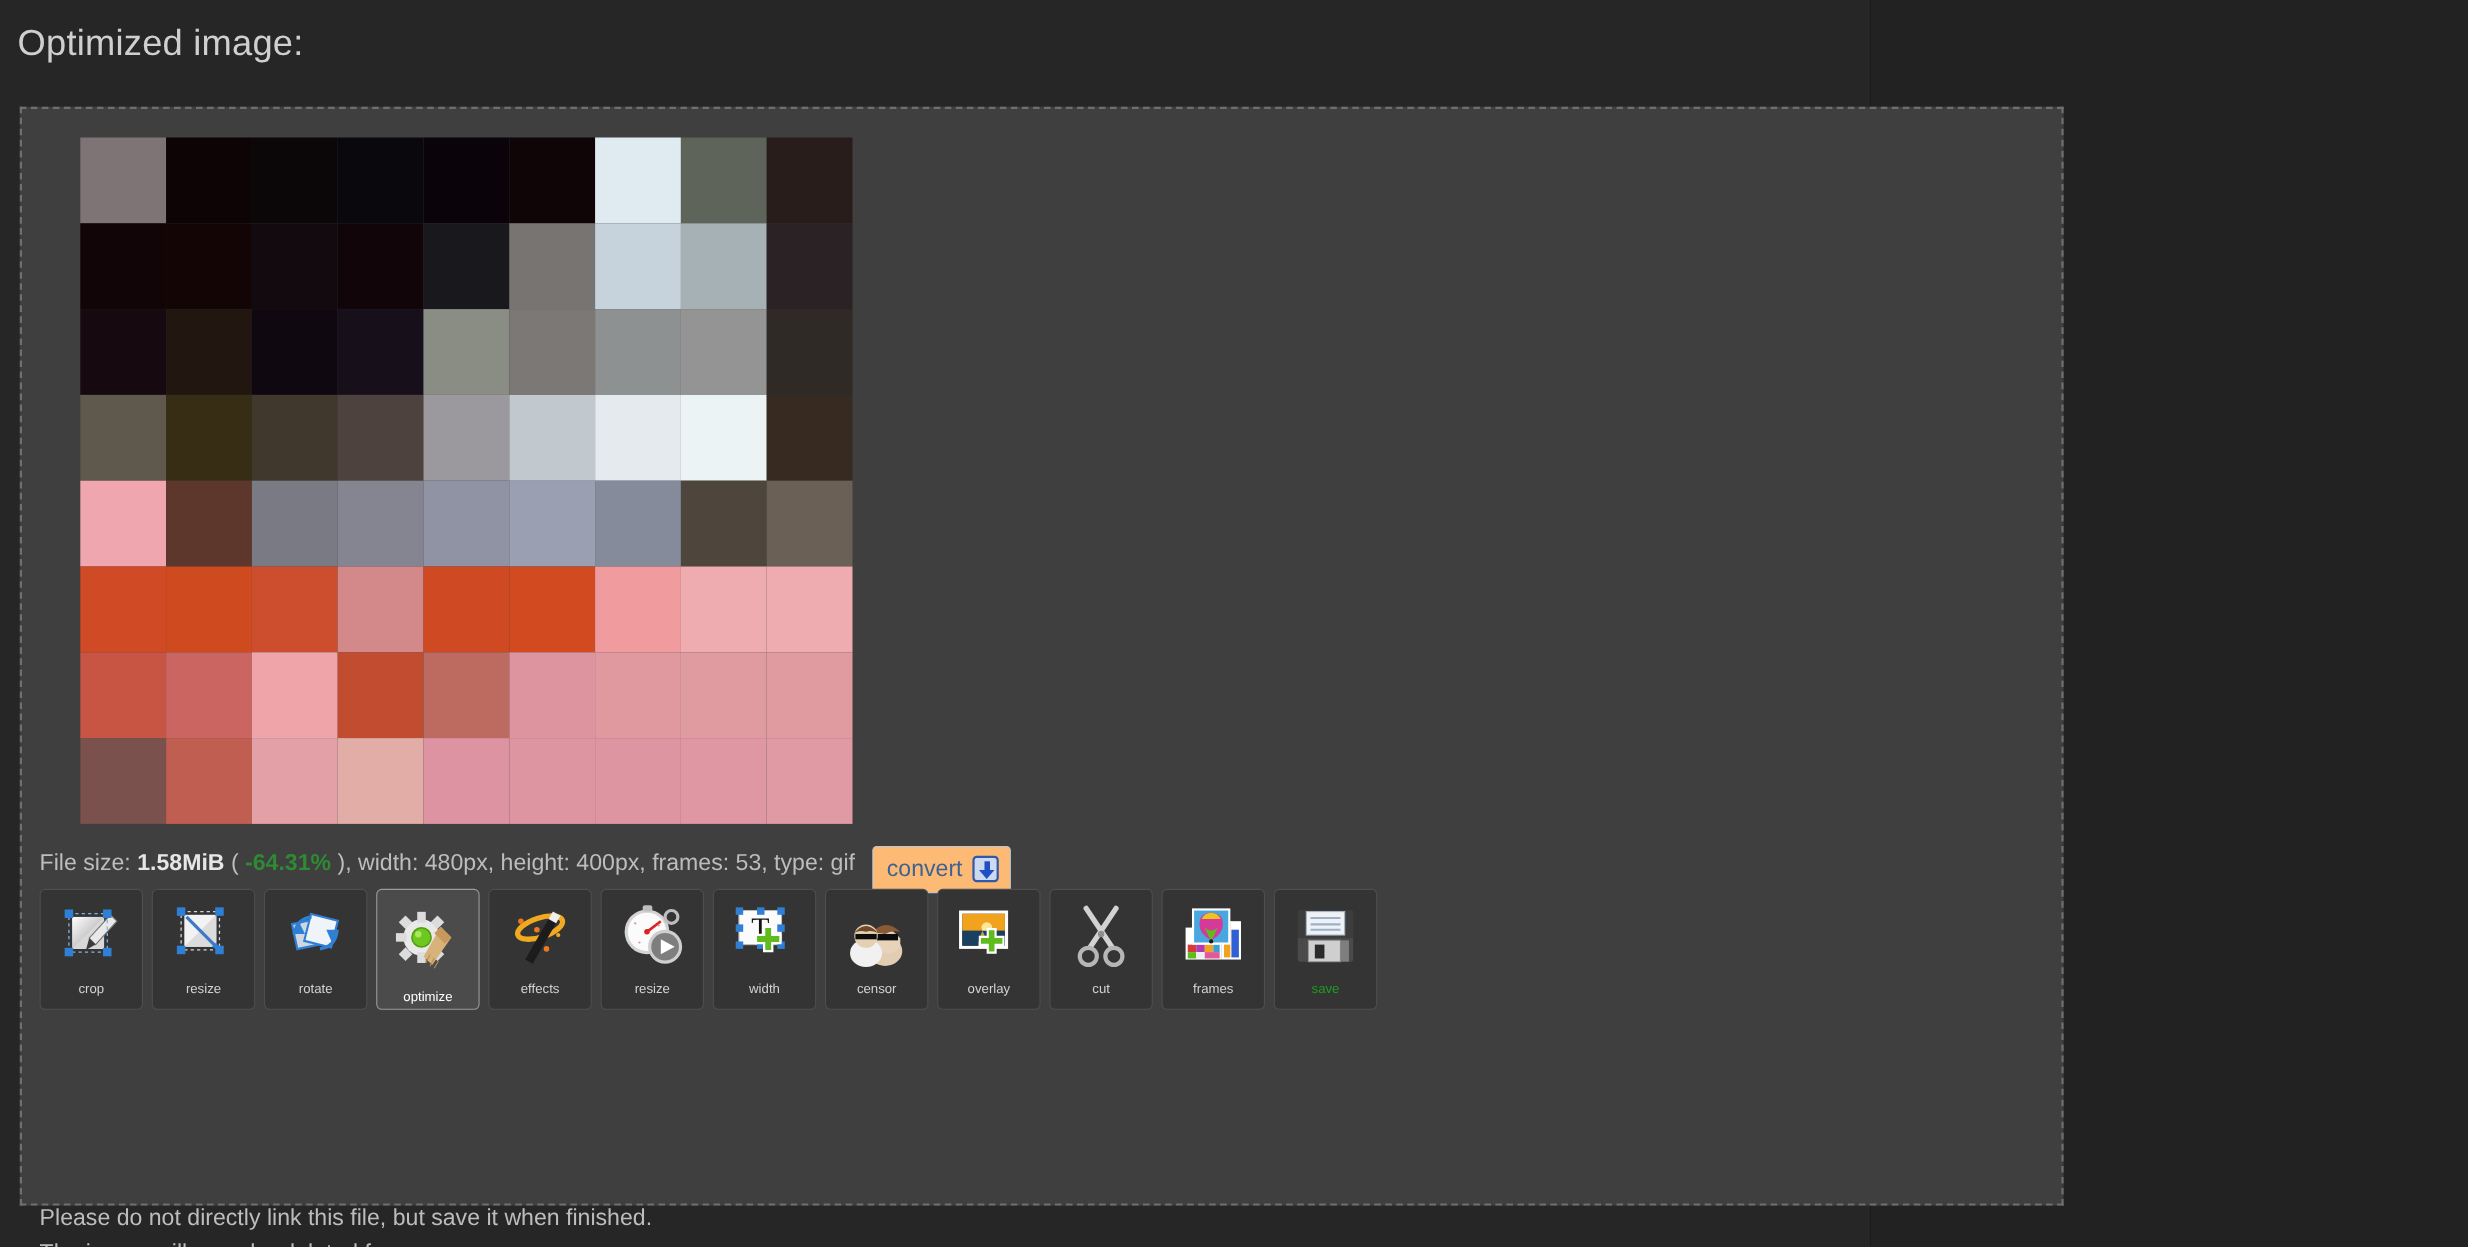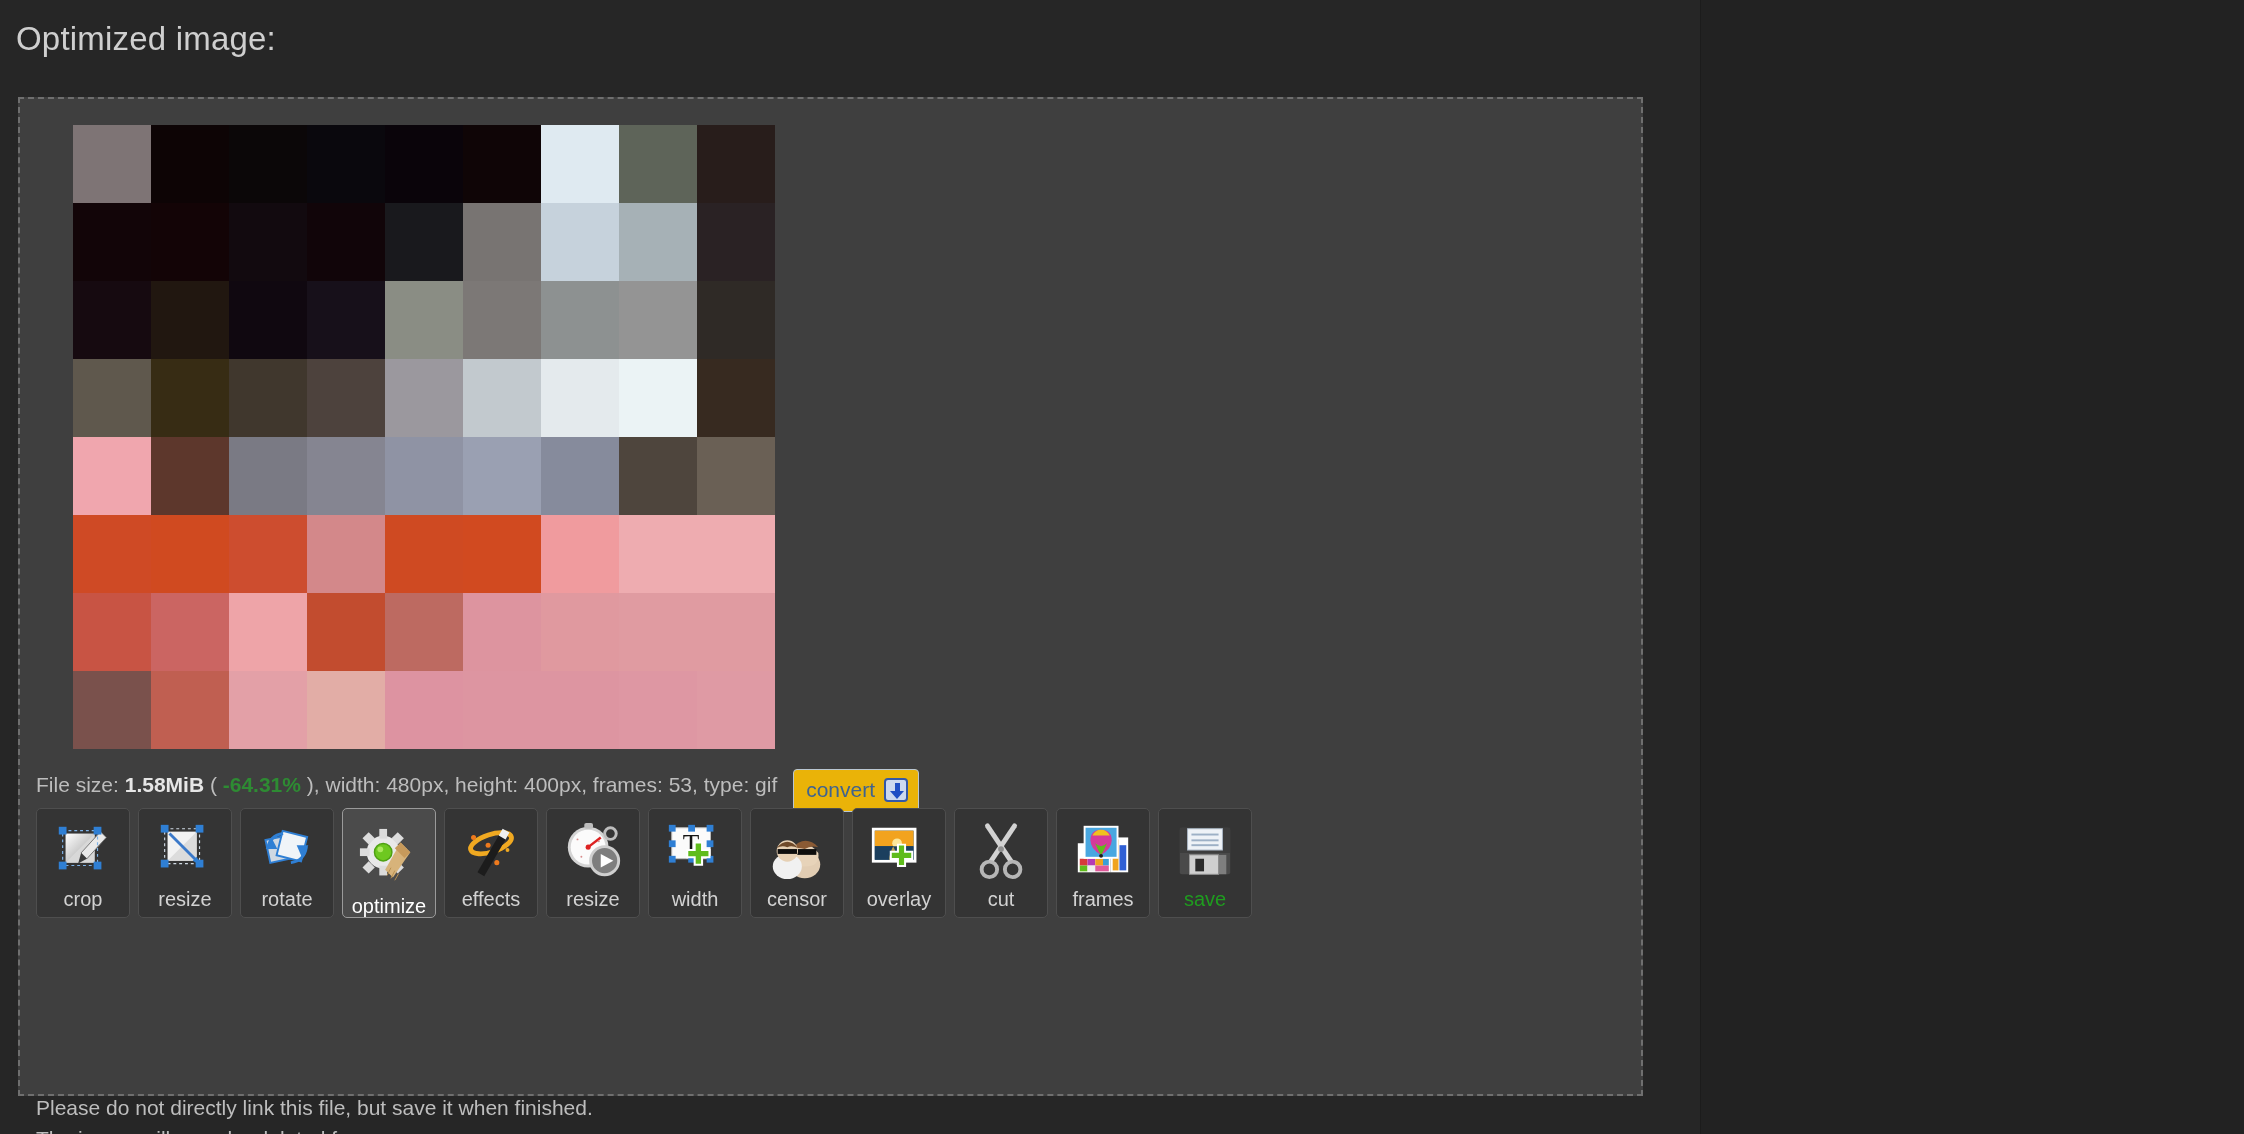--- a/index.html
+++ b/index.html
@@ -21,21 +21,21 @@
     background:#222222;
   }
 
   .page-title {
     position:absolute; left:16px; top:20px;
     font-size:33px; font-weight:400; color:#cfcfcf; letter-spacing:0.2px;
   }
 
   .result-box {
     position:absolute; left:18px; top:97px;
-    width:1625px; height:999px;
+    width:1858px; height:999px;
     background:#3f3f3f;
     border:2px dashed #6f6f6f;
     text-decoration:underline;
   }
 
   
   .preview {
     position:absolute; left:53px; top:26px;
     width:702px; height:624px;
     display:grid;
@@ -48,21 +48,21 @@
   .fileinfo {
     position:absolute; left:16px; top:665px;
     font-size:21px; color:#bdbdbd; white-space:nowrap;
     line-height:30px;
   }
   .fileinfo b { font-weight:bold; color:#e6e6e6; }
   .pct { color:#2e8b33; font-weight:bold; }
 
   .convert-btn {
     display:inline-flex; align-items:center; gap:9px;
-    background:#eab308; border:1px solid #b9c6d2; border-radius:4px;
+    background:#fdba74; border:1px solid #b9c6d2; border-radius:4px;
     padding:5px 10px 6px 12px; margin-left:10px;
     position:relative; top:5px;
     cursor:pointer;
   }
   .convert-btn .lbl { font-size:21px; color:#3f6390; }
   .dl-icon {
     width:24px; height:24px; border:2px solid #3358a8; border-radius:4px;
     background:#ccd9ef; display:inline-flex; align-items:center; justify-content:center;
     position:relative;
   }
@@ -83,21 +83,21 @@
   }
   .tool {
     width:94px; height:110px;
     background:#343434; border:1px solid #4e4e4e; border-radius:5px;
     display:flex; flex-direction:column; align-items:center; justify-content:flex-start;
     padding-top:11px; cursor:pointer;
   }
   .tool.active { background:#4b4b4b; border:1px solid #9a9a9a;justify-content:flex-end; }
   .tool .ic { width:62px; height:62px; position:relative; }
   .tool .nm {
-    margin-top:6px; font-size:20px; color:#d2d2d2; line-height:22px;
+    margin-top:6px; font-size:12px; color:#d2d2d2; line-height:22px;
   }
   .tool.active .nm { color:#ffffff; }
   .tool .nm.green { color:#1f9c1f; }
 
   
   .notes {
     position:absolute; left:16px; top:993px;
     font-size:21px; color:#bdbdbd; line-height:31px;
   }
   .notes .ln { white-space:nowrap; }

